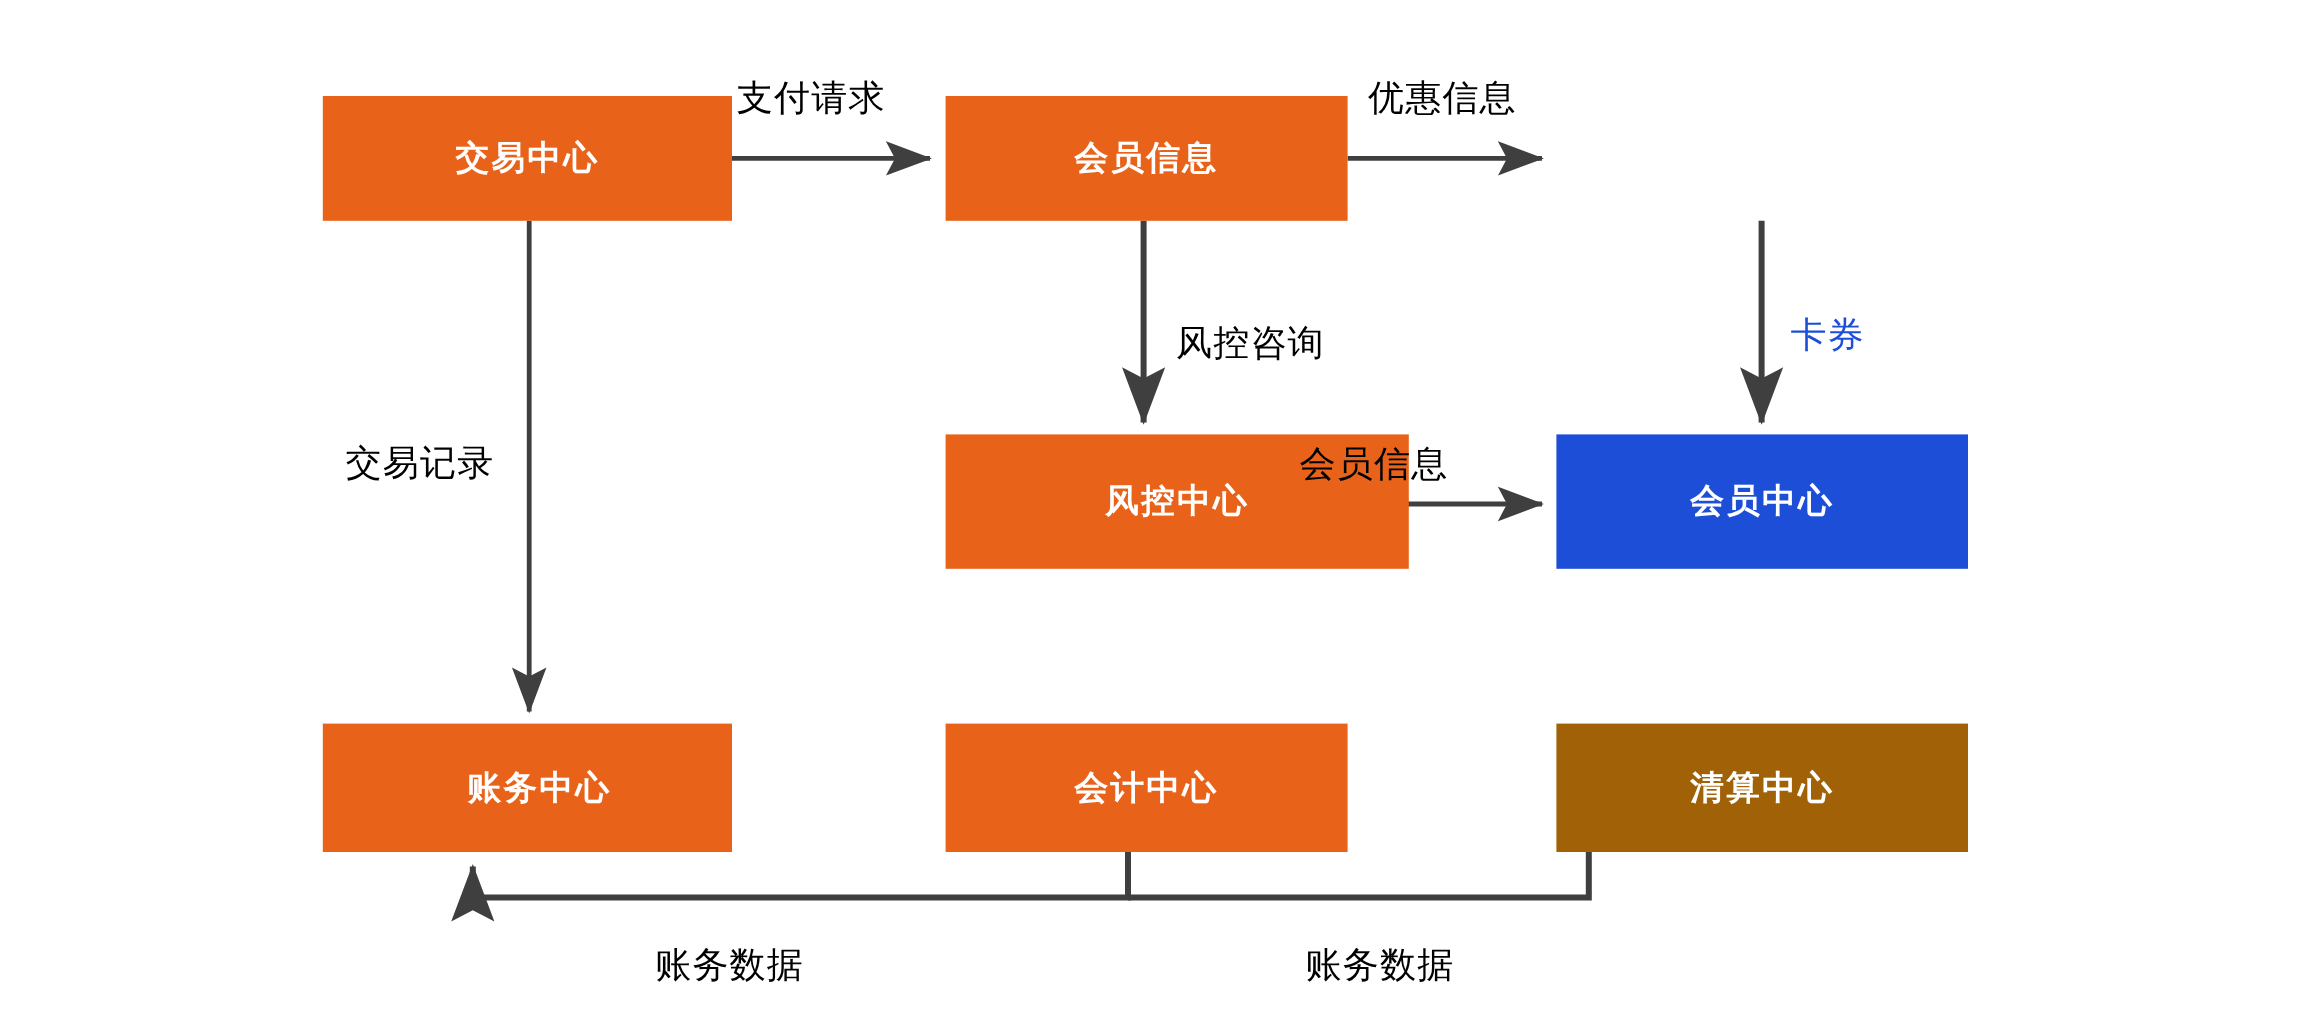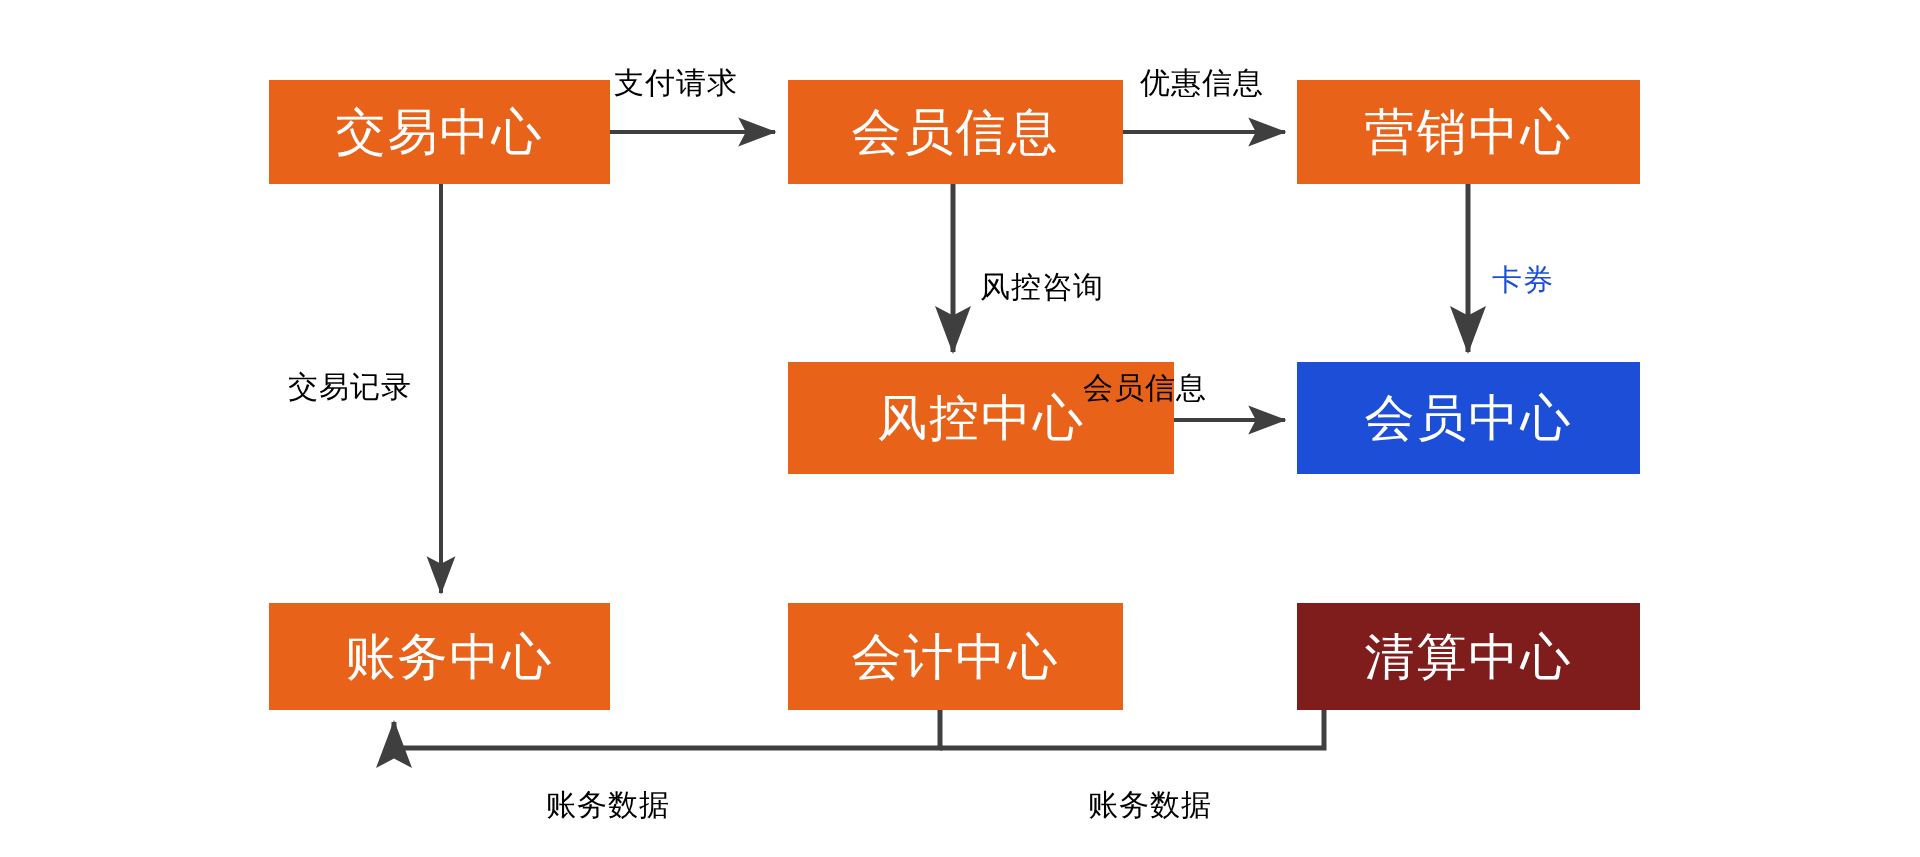--- a/index.html
+++ b/index.html
@@ -27,22 +27,22 @@
     height: 857px;
   }
   .node-box {
     position: absolute;
     box-sizing: border-box;
     background: #E8621A;
     display: flex;
     align-items: center;
     justify-content: center;
     color: #FFFFFF;
-    font-size: 50px;
-    font-weight: 400;
+    font-size: 28px;
+    font-weight: 700;
     letter-spacing: 2px;
     line-height: 1;
     user-select: none;
   }
   .edge-label {
     position: absolute;
     color: #000000;
     font-size: 30px;
     font-weight: 400;
     letter-spacing: 1px;
@@ -95,36 +95,33 @@
       <path d="M1324,710 L1324,748 L940,748" stroke="#3F3F3F" stroke-width="5" fill="none"></path>
     </g>
   </svg>
 
   <div class="node-box" id="node-0" style="left: 269px; top: 80px; width: 341px; height: 104px; background: rgb(232, 98, 26); color: rgb(255, 255, 255);">
     <span>交易中心</span>
   </div>
   <div class="node-box" id="node-1" style="left: 788px; top: 80px; width: 335px; height: 104px; background: rgb(232, 98, 26); color: rgb(255, 255, 255);">
     <span>会员信息</span>
   </div>
-  <div class="node-box" id="node-2" style="left: 1297px; top: 80px; width: 343px; height: 104px; background: rgb(232, 98, 26); color: rgb(255, 255, 255);">
-    <span>营销中心</span>
-  </div>
   <div class="node-box" id="node-3" style="left: 788px; top: 362px; width: 386px; height: 112px; background: rgb(232, 98, 26); color: rgb(255, 255, 255);">
     <span>风控中心</span>
   </div>
   <div class="node-box" id="node-4" style="left: 1297px; top: 362px; width: 343px; height: 112px; background: #1d4ed8; color: rgb(255, 255, 255);">
     <span>会员中心</span>
   </div>
   <div class="node-box" id="node-5" style="left: 269px; top: 603px; width: 341px; height: 107px; background: rgb(232, 98, 26); color: rgb(255, 255, 255); padding-left: 20px;">
     <span>账务中心</span>
   </div>
   <div class="node-box" id="node-6" style="left: 788px; top: 603px; width: 335px; height: 107px; background: rgb(232, 98, 26); color: rgb(255, 255, 255);">
     <span>会计中心</span>
   </div>
-  <div class="node-box" id="node-7" style="left: 1297px; top: 603px; width: 343px; height: 107px; background: #7f1d1d; color: rgb(255, 255, 255);">
+  <div class="node-box" id="node-7" style="left: 1297px; top: 603px; width: 343px; height: 107px; background: #a16207; color: rgb(255, 255, 255);">
     <span>清算中心</span>
   </div>
 
   <div class="edge-label" id="elabel-0" style="top: 68px; color: rgb(0, 0, 0); left: 614px;">支付请求</div>
   <div class="edge-label" id="elabel-1" style="top: 68px; color: rgb(0, 0, 0); left: 1140px;">优惠信息</div>
   <div class="edge-label" id="elabel-2" style="top: 272px; color: rgb(0, 0, 0); left: 980px;">风控咨询</div>
   <div class="edge-label" id="elabel-3" style="top: 265px; color: #1d4ed8; left: 1492px;">卡券</div>
   <div class="edge-label" id="elabel-4" style="top: 373px; color: rgb(0, 0, 0); left: 1145px; transform: translateX(-50%);">会员信息</div>
   <div class="edge-label" id="elabel-5" style="top: 372px; color: rgb(0, 0, 0); left: 350px; transform: translateX(-50%);">交易记录</div>
   <div class="edge-label" id="elabel-6" style="top: 790px; color: rgb(0, 0, 0); left: 608px; transform: translateX(-50%);">账务数据</div>

